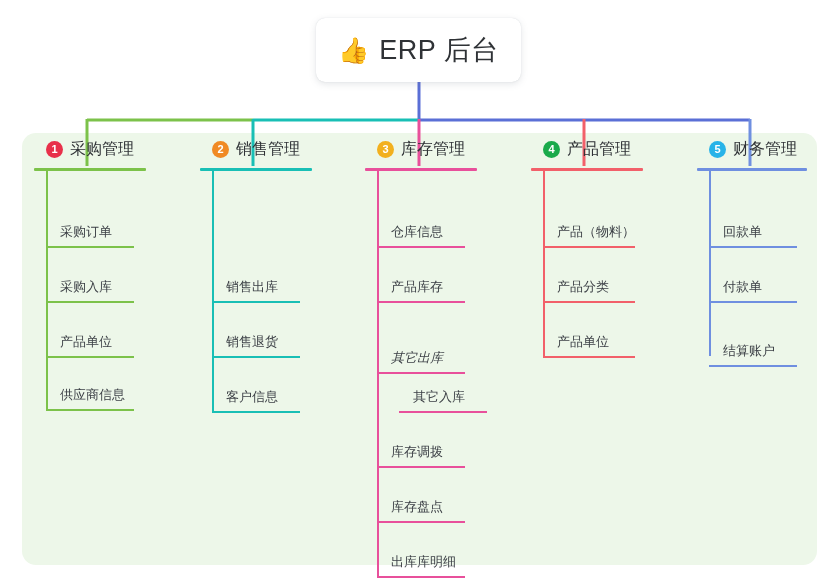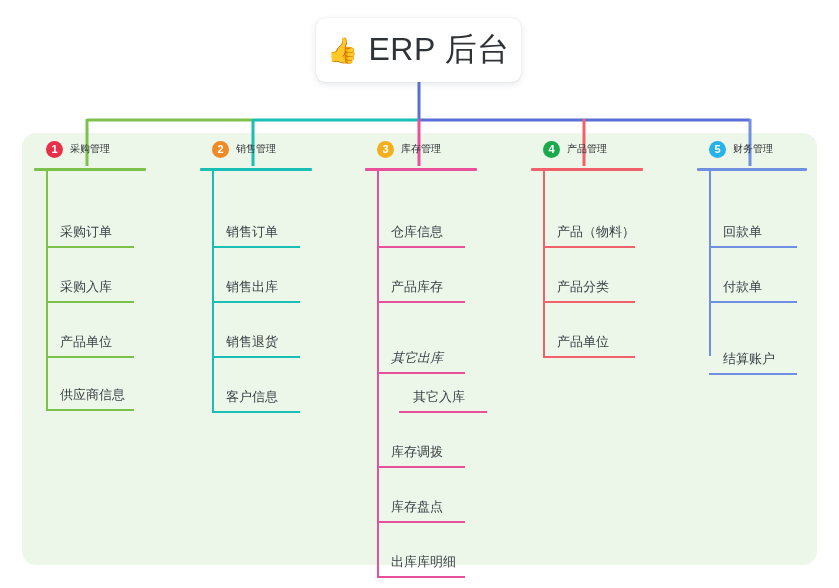--- a/index.html
+++ b/index.html
@@ -34,21 +34,21 @@
     justify-content: center;
     gap: 10px;
     z-index: 5;
   }
   #root-emoji {
     font-size: 25px;
     line-height: 1;
     display: inline-block;
   }
   #root-title {
-    font-size: 32px;
+    font-size: 27px;
     color: #2f3236;
     letter-spacing: 0.5px;
     white-space: nowrap;
   }
 
   
   #connectors {
     position: absolute;
     left: 0;
     top: 0;
@@ -95,21 +95,21 @@
     height: 17px;
     border-radius: 50%;
     color: #ffffff;
     font-size: 11px;
     line-height: 17px;
     text-align: center;
     font-weight: bold;
     flex: 0 0 auto;
   }
   .col-title {
-    font-size: 10px;
+    font-size: 16px;
     color: #2f3236;
     white-space: nowrap;
   }
   .col-rule {
     height: 3px;
     border-radius: 1px;
     margin-top: 3px;
   }
   .leaves {
     position: relative;
@@ -193,24 +193,20 @@
         </div>
       </div>
       <div class="column" style="left: 200px; width: 160px;">
         <div class="col-header">
           <span class="badge" style="background: rgb(240, 138, 36);">2</span>
           <span class="col-title">销售管理</span>
         </div>
         <div class="col-rule" style="width: 112px; background: rgb(25, 191, 181); margin-left: 0px;"></div>
         <div class="leaves" style="height: 242px;">
           <div class="spine" style="background: rgb(25, 191, 181); height: 240px;"></div>
-          <div class="leaf" style="top: 22px; width: 88px;">
-            <span class="leaf-label">销售订单</span>
-            <div class="leaf-rule" style="width: 88px; background: rgb(25, 191, 181);"></div>
-          </div>
           <div class="leaf" style="top: 77px; width: 88px;">
             <span class="leaf-label">销售出库</span>
             <div class="leaf-rule" style="width: 88px; background: rgb(25, 191, 181);"></div>
           </div>
           <div class="leaf" style="top: 132px; width: 88px;">
             <span class="leaf-label">销售退货</span>
             <div class="leaf-rule" style="width: 88px; background: rgb(25, 191, 181);"></div>
           </div>
           <div class="leaf" style="top: 187px; width: 88px;">
             <span class="leaf-label">客户信息</span>
@@ -287,21 +283,21 @@
         <div class="leaves" style="height: 187px;">
           <div class="spine" style="background: rgb(111, 143, 224); height: 185px;"></div>
           <div class="leaf" style="top: 22px; width: 88px;">
             <span class="leaf-label">回款单</span>
             <div class="leaf-rule" style="width: 88px; background: rgb(111, 143, 224);"></div>
           </div>
           <div class="leaf" style="top: 77px; width: 88px; text-align: right;">
             <span class="leaf-label">付款单</span>
             <div class="leaf-rule" style="width: 88px; background: rgb(111, 143, 224);"></div>
           </div>
-          <div class="leaf" style="top: 149px; width: 88px;">
+          <div class="leaf" style="top: 141px; width: 88px;">
             <span class="leaf-label">结算账户</span>
             <div class="leaf-rule" style="width: 88px; background: rgb(111, 143, 224);"></div>
           </div>
         </div>
       </div>
     </div>
 
 </div>
 
 </body></html>

